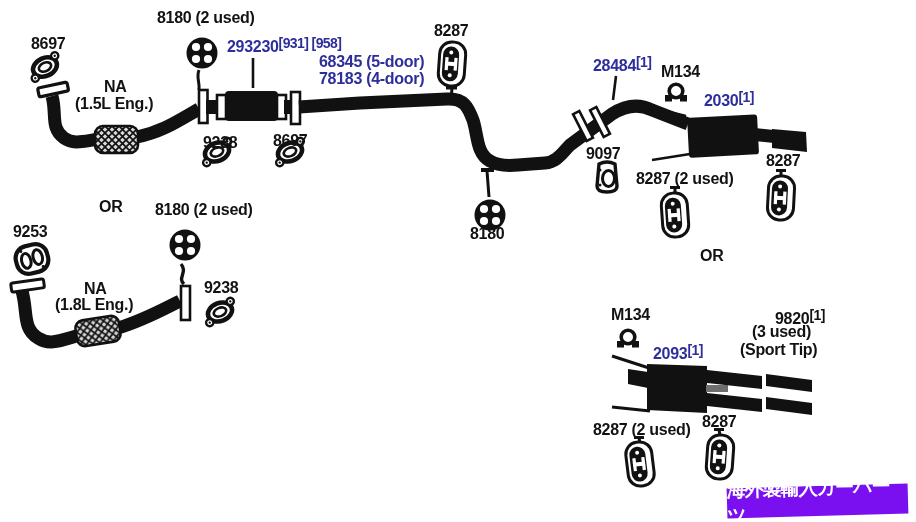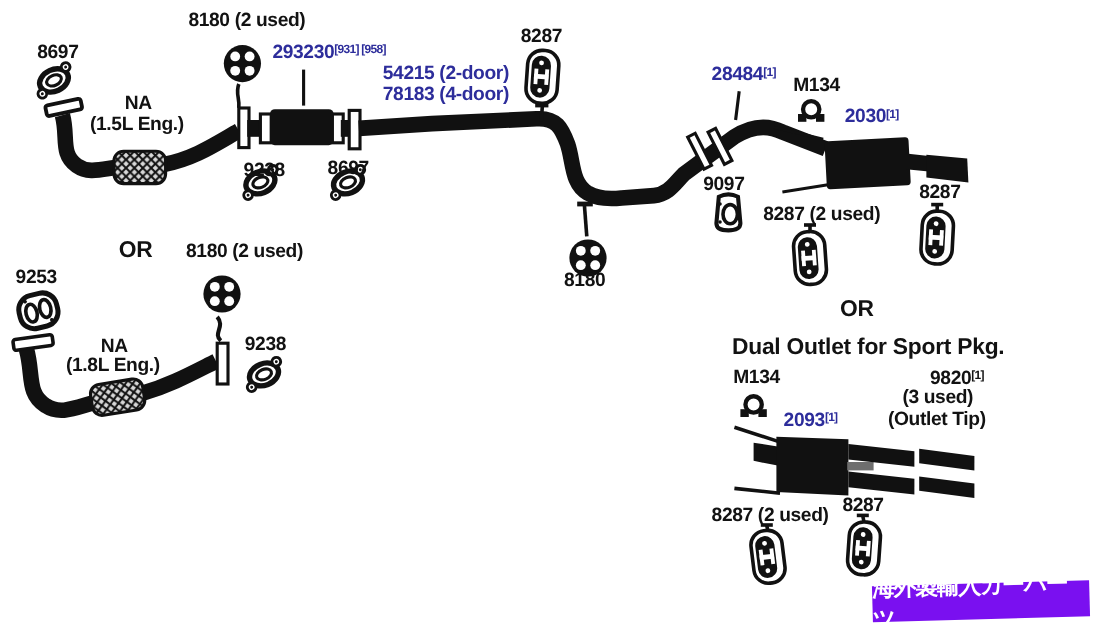--- a/index.html
+++ b/index.html
@@ -1,23 +1,23 @@
 <!DOCTYPE html>
 <html><head>
 <meta charset="utf-8">
 <style>
   html,body{margin:0;padding:0;background:#ffffff;}
   #stage{position:relative;width:916px;height:522px;background:#ffffff;overflow:hidden;
          font-family:"Liberation Sans","DejaVu Sans",sans-serif;}
   svg{position:absolute;left:0;top:0;}
   .lbl{position:absolute;font-weight:700;font-size:16px;color:#121212;
        letter-spacing:-0.3px;white-space:nowrap;line-height:1.05;}
-  .lbl sup{font-size:10px;letter-spacing:-0.6px;vertical-align:4px;}
+  .lbl sup{font-size:14px;letter-spacing:-0.6px;vertical-align:4px;}
   .blue{color:#2d2d9b;}
-  .big{font-size:19px;letter-spacing:-0.2px;}
+  .big{font-size:16px;letter-spacing:-0.2px;}
   #banner{position:absolute;left:727px;top:486px;width:181px;height:30px;
           background:#7a10f0;color:#ffffff;font-weight:700;font-size:19px;
           display:flex;align-items:center;justify-content:center;
           transform:rotate(-1.6deg);letter-spacing:-1px;}
 </style>
 </head>
 <body>
 
 <div id="stage">
 
@@ -186,43 +186,42 @@
     <line x1="719" y1="430" x2="720" y2="435" stroke="#111" stroke-width="3"></line>
     <use href="#hanger" transform="translate(720 457) rotate(4)"></use>
   </g>
 </svg>
 
 <div class="lbl" style="left:31px;top:36px;">8697</div>
 <div class="lbl" style="left:157px;top:10px;">8180 (2 used)</div>
 <div class="lbl blue" style="left:227px;top:36px;"><span>293230</span><sup>[931] [958]</sup></div>
 <div class="lbl" style="left:104px;top:79px;">NA</div>
 <div class="lbl" style="left:75px;top:96px;">(1.5L Eng.)</div>
-<div class="lbl blue" style="left:319px;top:54px;">54215 (2-door)</div>
+<div class="lbl blue" style="left:319px;top:54px;">68345 (5-door)</div>
 <div class="lbl blue" style="left:319px;top:71px;">78183 (4-door)</div>
 <div class="lbl" style="left:434px;top:23px;">8287</div>
 <div class="lbl" style="left:203px;top:135px;">9238</div>
 <div class="lbl" style="left:273px;top:133px;">8697</div>
 <div class="lbl" style="left:470px;top:181px;margin-top:45px;">8180</div>
 <div class="lbl blue" style="left:593px;top:55px;"><span>28484</span><sup>[1]</sup></div>
 <div class="lbl" style="left:661px;top:64px;">M134</div>
 <div class="lbl blue" style="left:704px;top:90px;"><span>2030</span><sup>[1]</sup></div>
 <div class="lbl" style="left:586px;top:146px;">9097</div>
 <div class="lbl" style="left:766px;top:153px;">8287</div>
 <div class="lbl" style="left:636px;top:171px;">8287 (2 used)</div>
 <div class="lbl big" style="left:99px;top:199px;">OR</div>
 <div class="lbl" style="left:155px;top:202px;">8180 (2 used)</div>
 <div class="lbl" style="left:13px;top:224px;">9253</div>
 <div class="lbl" style="left:84px;top:281px;">NA</div>
 <div class="lbl" style="left:55px;top:297px;">(1.8L Eng.)</div>
 <div class="lbl" style="left:204px;top:280px;">9238</div>
 <div class="lbl big" style="left:700px;top:248px;">OR</div>
-<div class="lbl big" style="left:610px;top:280px;">Dual Outlet for Sport Pkg.</div>
 <div class="lbl" style="left:611px;top:307px;">M134</div>
 <div class="lbl" style="left:763px;top:308px;margin-left:12px;"><span>9820</span><sup>[1]</sup></div>
 <div class="lbl" style="left:752px;top:324px;">(3 used)</div>
-<div class="lbl" style="left:740px;top:342px;">(Outlet Tip)</div>
+<div class="lbl" style="left:740px;top:342px;">(Sport Tip)</div>
 <div class="lbl blue" style="left:653px;top:343px;"><span>2093</span><sup>[1]</sup></div>
 <div class="lbl" style="left:593px;top:422px;">8287 (2 used)</div>
 <div class="lbl" style="left:702px;top:414px;">8287</div>
 
 <div id="banner">海外製輸入カーパーツ</div>
 
 </div>
 
 </body></html>

